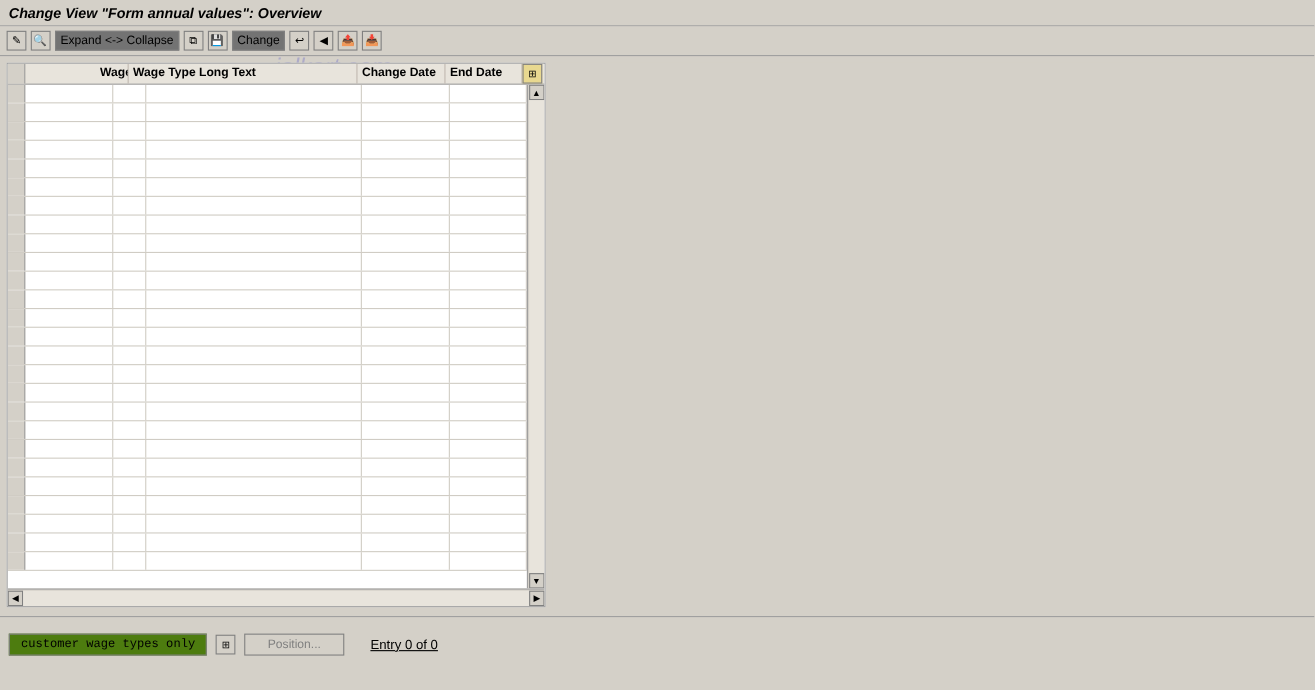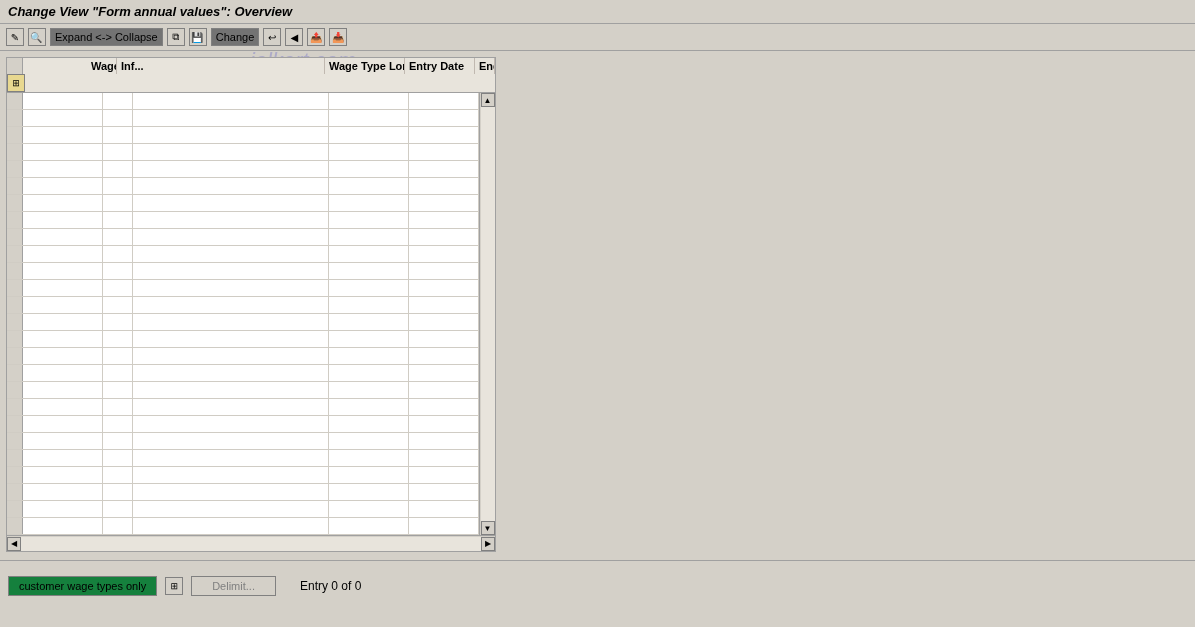--- a/index.html
+++ b/index.html
@@ -159,25 +159,26 @@
       align-items: center;
       gap: 8px;
       border-top: 1px solid #a0a0a0;
       height: 50px;
       position: absolute;
       bottom: 0;
       left: 0;
       right: 0;
     }
     .status-btn {
-      background: #15803d;
+      background: #4d7c0f;
       border: 1px solid #808080;
       padding: 3px 10px;
       font-size: 11px;
       cursor: pointer;
+      font-family: Liberation Mono, monospace;
     }
     .position-btn {
       background: #d4d0c8;
       border: 1px solid #808080;
       padding: 3px 20px;
       font-size: 11px;
       color: #808080;
       cursor: pointer;
       display: flex;
       align-items: center;
@@ -226,23 +227,22 @@
   <span class="watermark">ialkart.com</span>
 </div>
 
 <div style="position:relative; height: calc(627px - 32px - 36px);">
   <div class="main-content">
     <div class="table-container">
 
       <div class="table-header">
         <div class="table-header-cell" style="grid-column:1; width:16px; background:#d4d0c8; border-right:1px solid #a0a0a0;"></div>
         <div class="table-header-cell">Wage Ty...</div>
-        <div class="table-header-cell">Inf...</div>
         <div class="table-header-cell">Wage Type Long Text</div>
-        <div class="table-header-cell">Entry Date</div>
+        <div class="table-header-cell">Change Date</div>
         <div class="table-header-cell">End Date</div>
         <div class="col-settings-icon" style="border:1px solid #808080; background:#e8d890; width:18px; height:18px; font-size:9px; display:flex; align-items:center; justify-content:center;">⊞</div>
       </div>
 
       <div style="display:flex; flex:1; overflow:hidden;">
         <div class="table-body" style="flex:1; overflow:hidden;">
 
           <div id="table-rows-container">
               <div class="table-row">
       <div class="row-selector table-cell"></div>
@@ -468,16 +468,16 @@
         <div class="hscroll-btn">▶</div>
       </div>
     </div>
 
     <div class="right-panel"></div>
   </div>
 
   <div class="status-bar">
     <button class="status-btn">customer wage types only</button>
     <span class="toolbar-icon" style="width:18px; height:18px; border:1px solid #808080; background:#d4d0c8; font-size:9px;">⊞</span>
-    <button class="position-btn">Delimit...</button>
-    <span style="margin-left:16px; font-size:12px;">Entry 0 of 0</span>
+    <button class="position-btn">Position...</button>
+    <span style="margin-left:16px; font-size:12px;text-decoration:underline;">Entry 0 of 0</span>
   </div>
 </div>
 
 </body></html>

